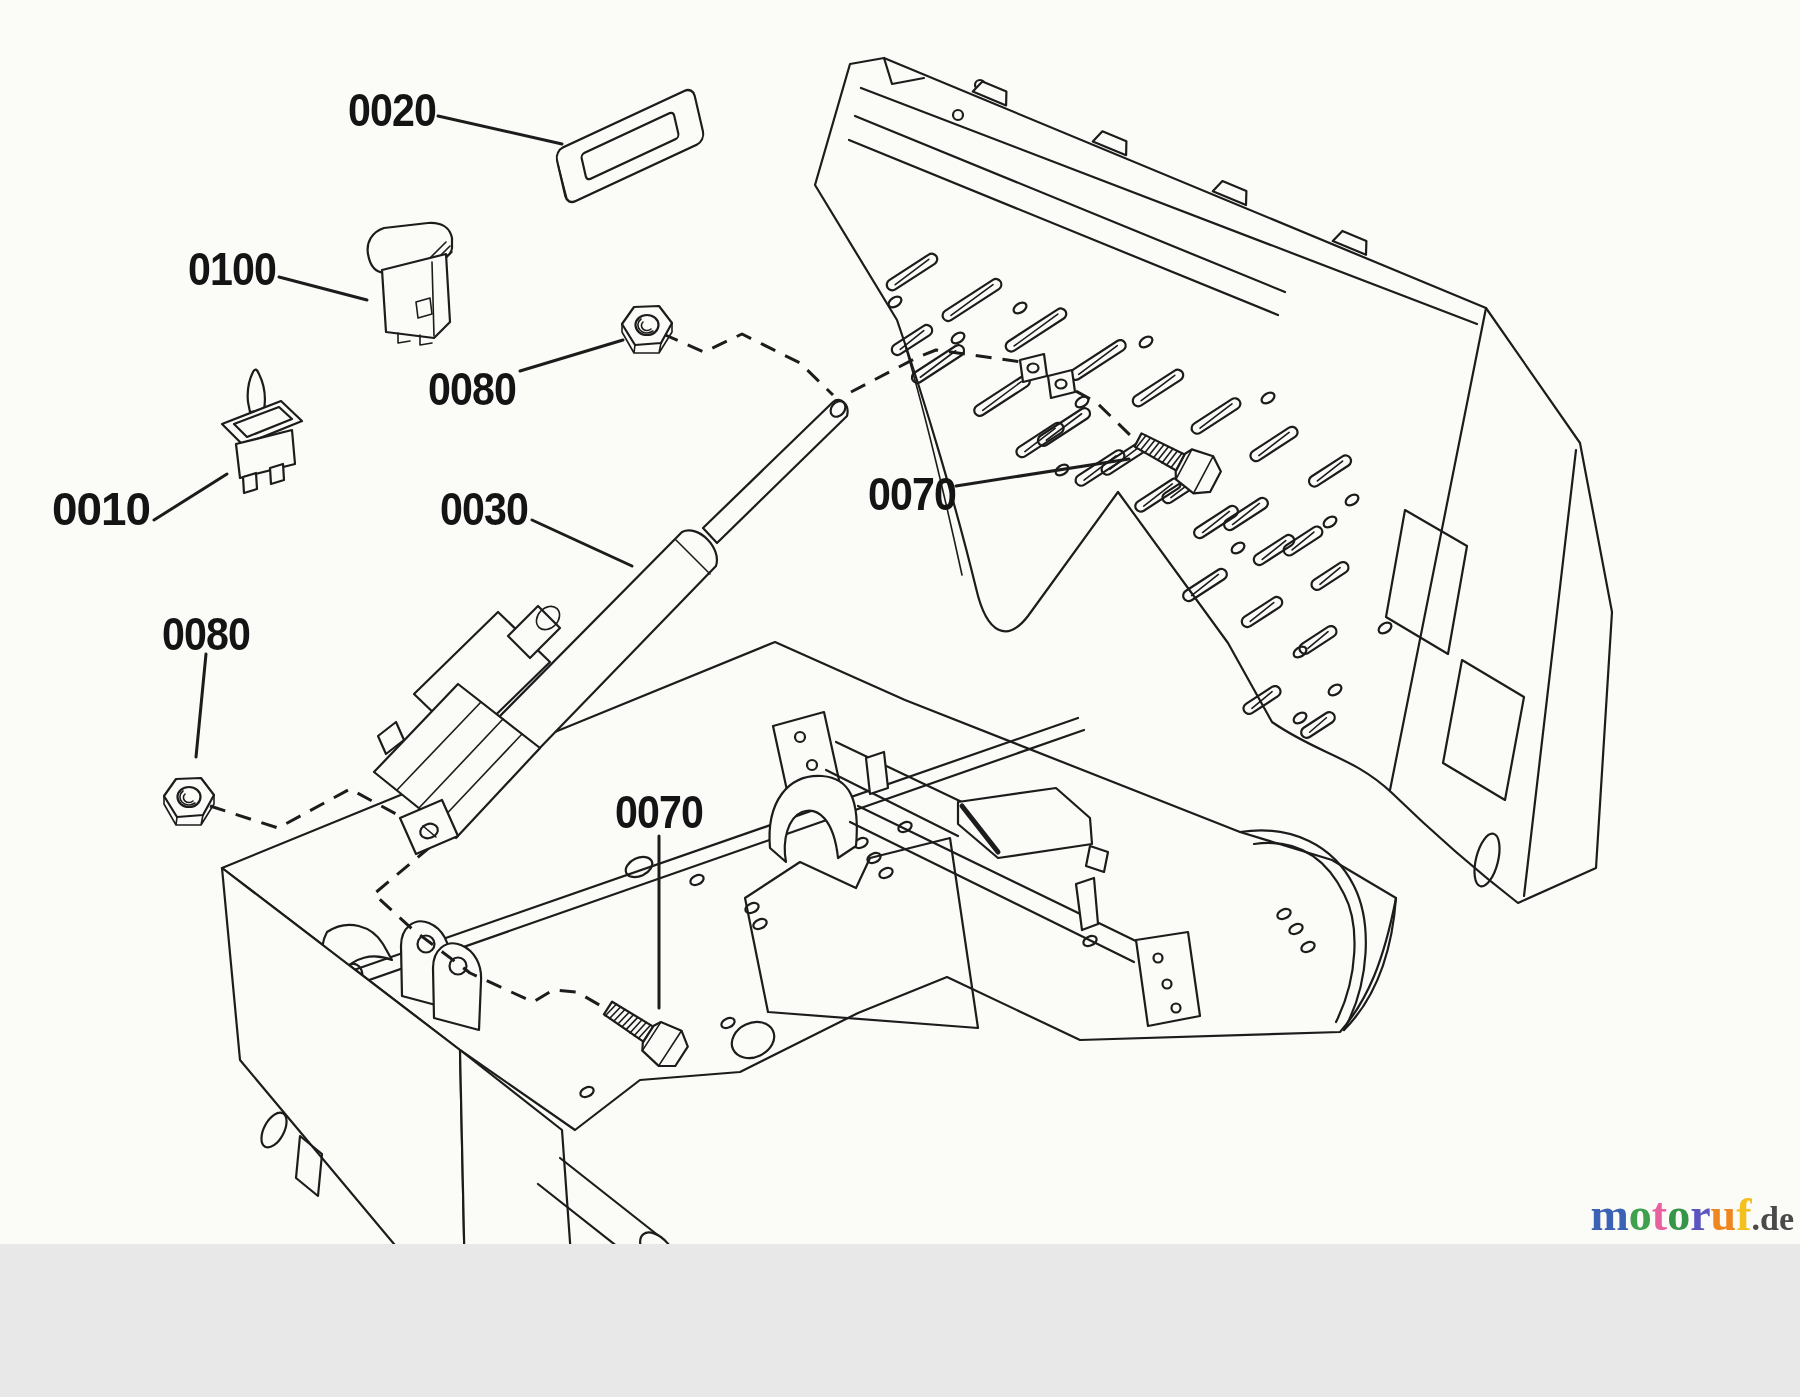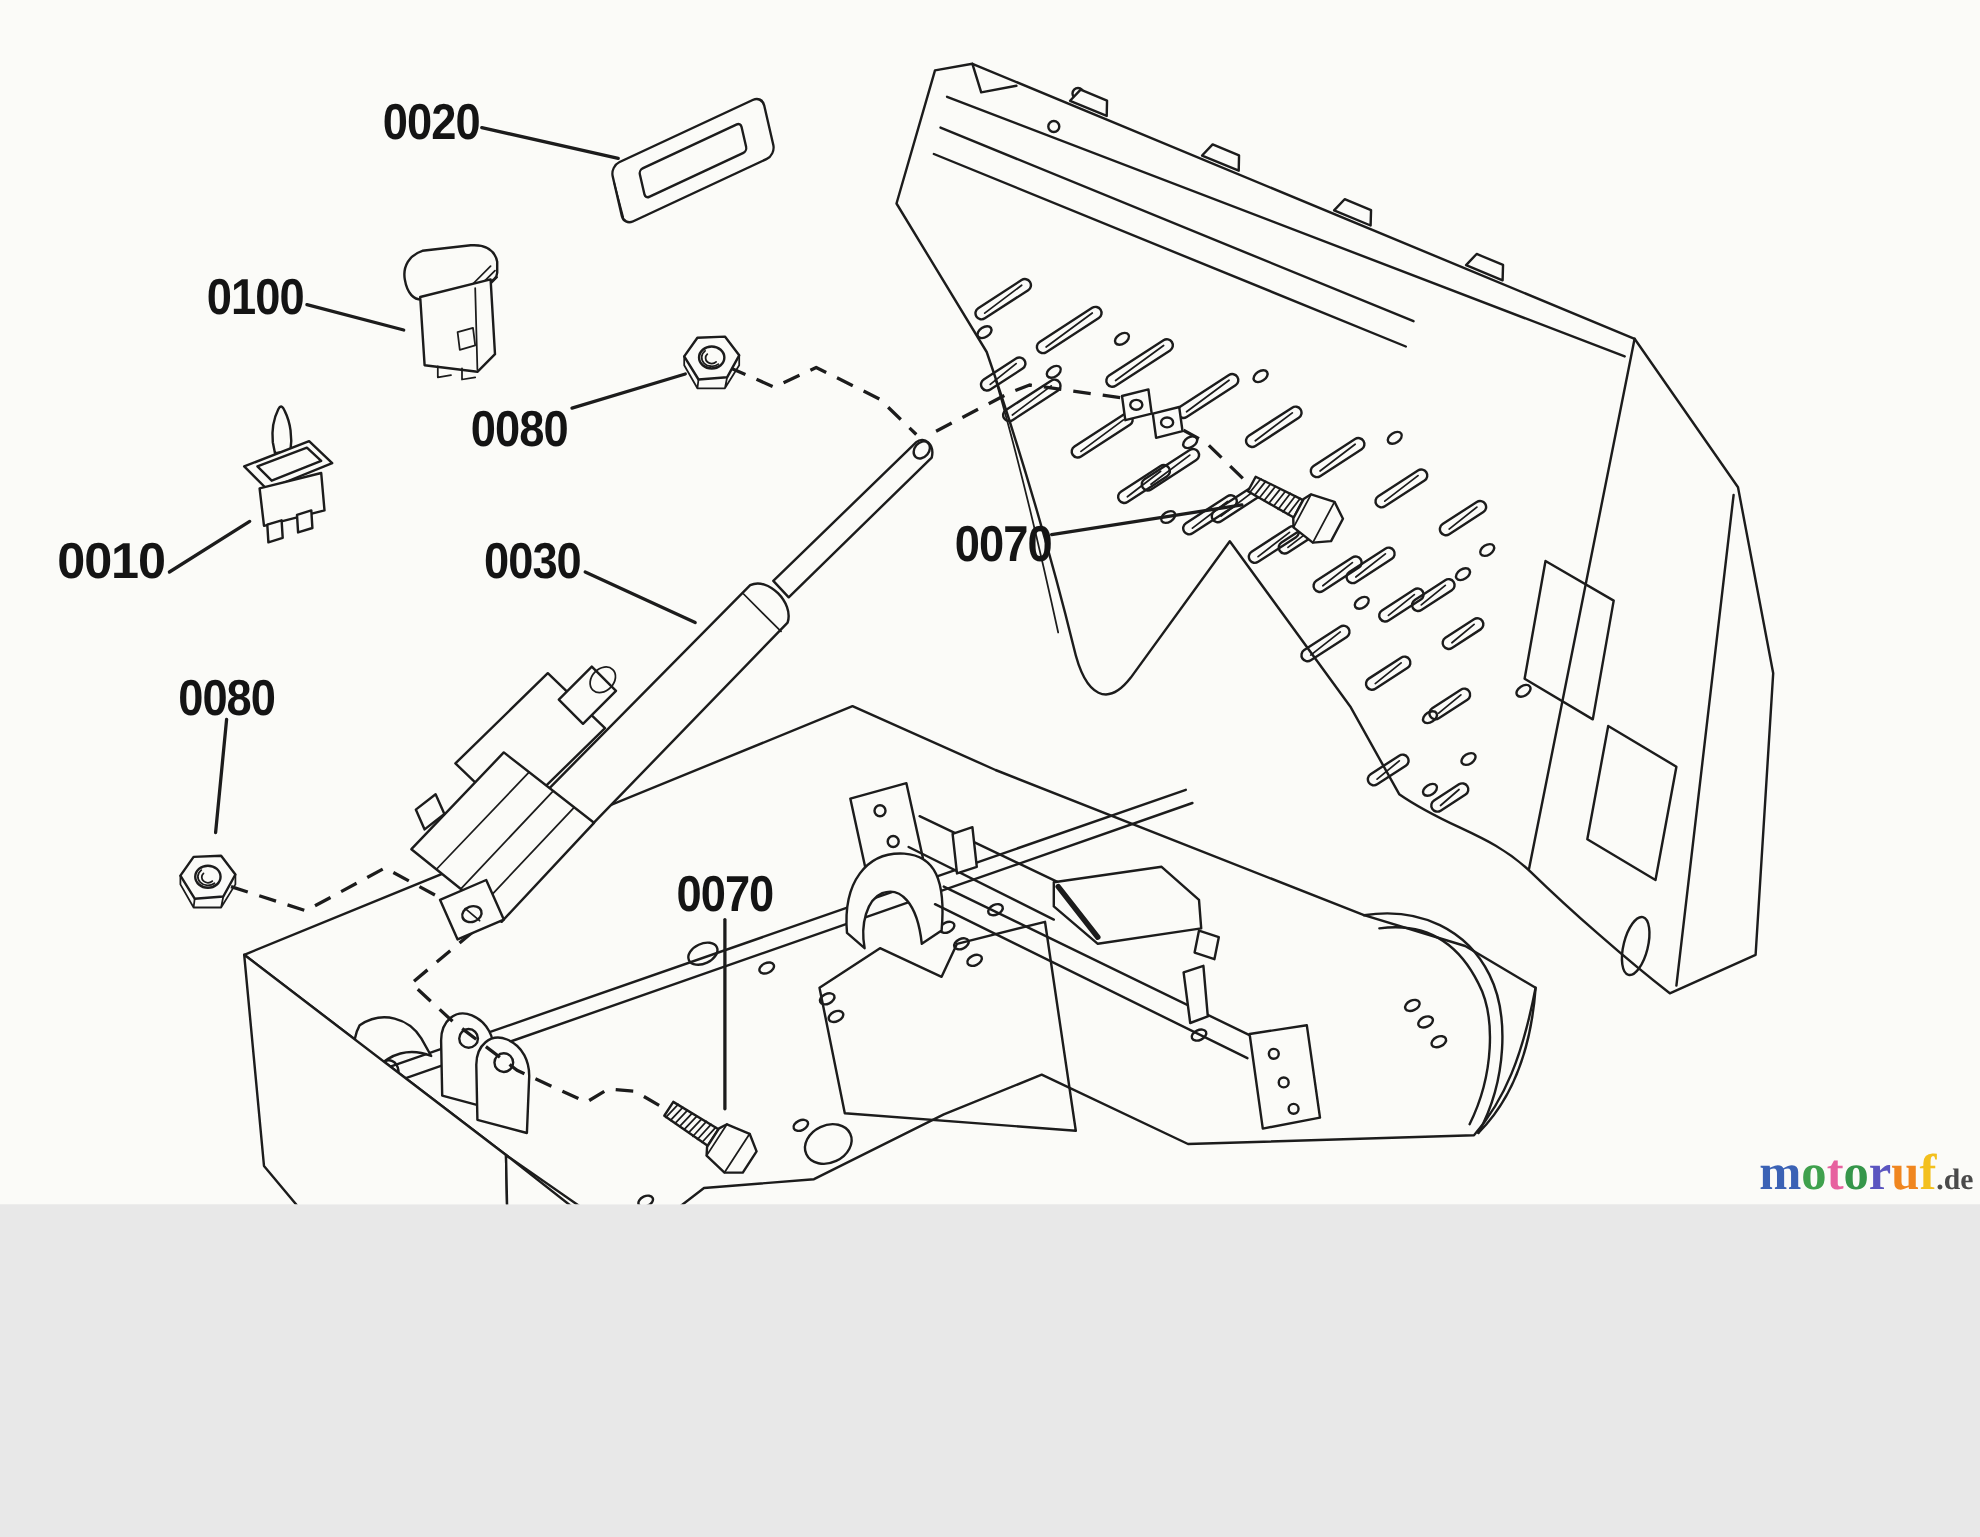--- a/index.html
+++ b/index.html
@@ -1,31 +1,31 @@
 <!DOCTYPE html>
 <html style="--bg: #fbfbf8; --ink: #1c1c1c;"><head>
 <meta charset="utf-8">
 <style>
   :root { --bg:#fbfbf8; --ink:#1c1c1c; }
   html,body { margin:0; padding:0; background:#e8e8e8; }
-  .stage { position:relative; width:1800px; height:1095px; background:var(--bg); overflow:hidden;
+  .stage { position:relative; width:1800px; height:1244px; background:var(--bg); overflow:hidden;
            font-family:"Liberation Sans", sans-serif; }
   #art { position:absolute; inset:0; }
   #art path, #art line, #art rect, #art ellipse, #art circle, #art polyline, #art polygon {
       stroke:var(--ink); stroke-width:2.2; fill:none; stroke-linecap:round; stroke-linejoin:round; }
   #art .w { fill:var(--bg); }
   #art .thin  { stroke-width:1.6; }
   #art .thick { stroke-width:5; }
   #art .dash  { stroke-dasharray:16 11; stroke-width:3; stroke-linecap:butt; }
   #art .lead  { stroke-width:3; }
   #art text { stroke:none; fill:#141414; font:700 46px "Liberation Sans", sans-serif; letter-spacing:-1px; }
   .watermark { position:absolute; right:6px; bottom:6px; font-family:"Liberation Serif", serif;
                font-weight:700; font-size:46px; line-height:1; user-select:none; }
   .watermark .word span { display:inline-block; }
-  .watermark .suffix { font-size:27px; font-weight:700; }
+  .watermark .suffix { font-size:34px; font-weight:700; }
 </style>
 </head>
 <body>
 
 <div class="stage">
 <svg id="art" viewBox="0 0 1800 1397" width="1800" height="1397">
 
   <g>
 
     <path class="w" d="M222,868 L775,642 L905,700 L1240,832 L1332,860 L1396,898

